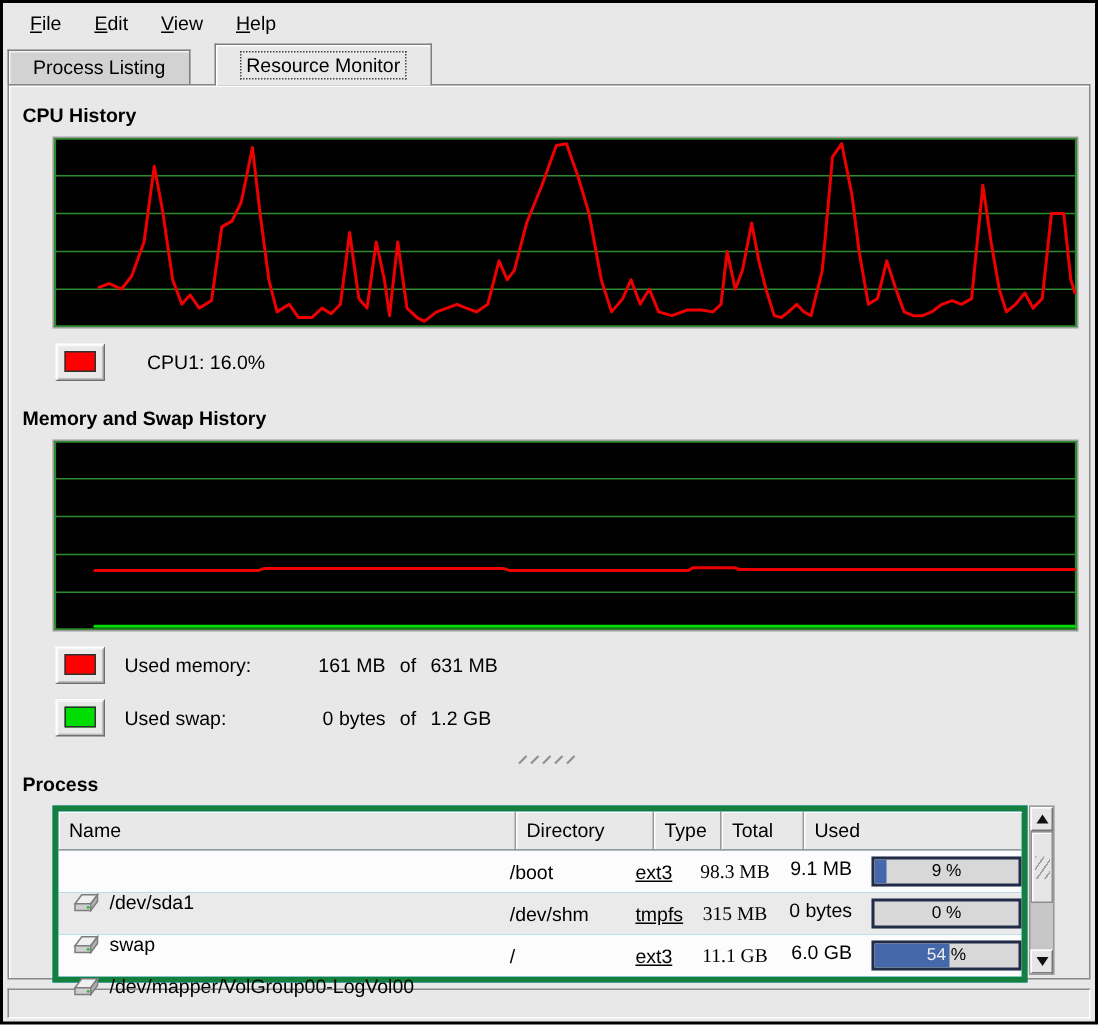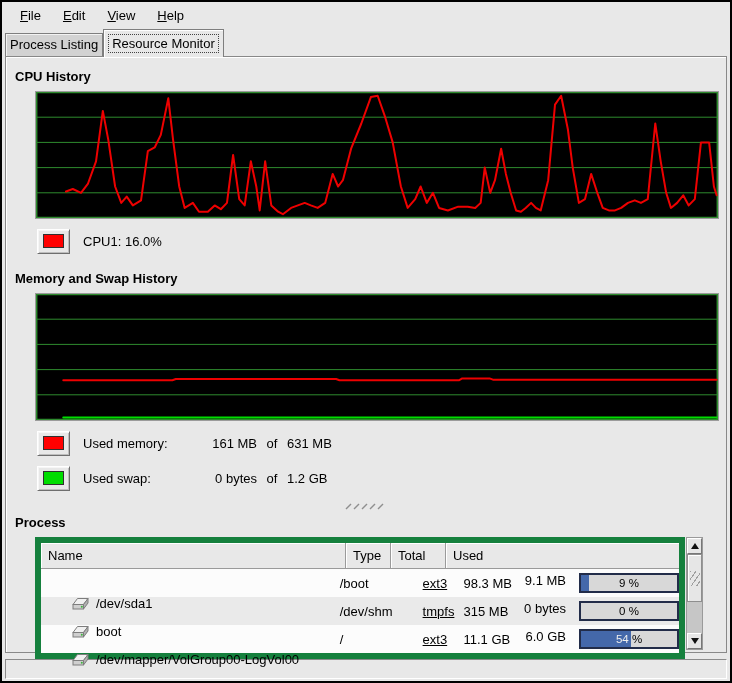--- a/index.html
+++ b/index.html
@@ -6,61 +6,61 @@
   *{font-family:"Liberation Sans","DejaVu Sans",sans-serif;}
   .window{width:732px;height:683px;box-sizing:border-box;border:2px solid #000;
     background:#e8e8e8;overflow:hidden;position:relative;font-size:13px;color:#000;}
   
   .menubar{height:26px;display:flex;align-items:center;padding-left:8px;gap:2px;}
   .menu-item{padding:3px 10px;cursor:default;}
   .mn{text-decoration:underline;}
   
   .tabstrip{display:flex;align-items:flex-end;height:28px;padding-left:3px;position:relative;z-index:2;}
   .tab{box-sizing:border-box;border:1px solid #7e7e7e;border-bottom:none;background:#d2d2d2;
-    height:23px;padding:3px 4px 0;box-shadow:inset 1px 1px 0 #f2f2f2;white-space:nowrap;}
-  .tab.active{background:#e8e8e8;height:28px;margin-bottom:-1px;padding-top:4px;box-shadow:inset 1px 1px 0 #fff;}
+    height:23px;padding:3px 16px 0;box-shadow:inset 1px 1px 0 #f2f2f2;white-space:nowrap;}
+  .tab.active{background:#e8e8e8;height:28px;margin-bottom:-1px;padding-top:4px;box-shadow:inset 1px 1px 0 #fff;margin-left:16px;}
   .tab.active .focus{display:inline-block;border:1px dotted #444;padding:1px 3px;}
   
   .notebook{box-sizing:border-box;margin:0 3px;border:1px solid #888;
     box-shadow:inset 1px 1px 0 #fff;height:597px;background:#e8e8e8;position:relative;z-index:1;}
   .section-title{font-weight:bold;font-size:13px;margin:12px 0 7px 9px;}
   
   .graph{margin-left:29px;width:684px;height:128px;box-sizing:border-box;border:1px solid #9b9b9b;}
   .graph svg{display:block;width:100%;height:100%;background:#000;}
   .gridline{stroke:#2e8b2e;stroke-width:1px;vector-effect:non-scaling-stroke;}
   .gborder{fill:none;stroke:#2e8b2e;stroke-width:1.5px;vector-effect:non-scaling-stroke;}
   polyline.series{fill:none;stroke-width:2px;vector-effect:non-scaling-stroke;stroke-linejoin:round;stroke-linecap:round;}
   
   .legend-row{display:flex;align-items:center;margin:9px 0 0 31px;height:26px;}
   .swatch-btn{width:33px;height:25px;box-sizing:border-box;background:#e8e8e8;
     border:1px solid;border-color:#fff #6e6e6e #6e6e6e #fff;
     box-shadow:inset 1px 1px 0 #f6f6f6, inset -1px -1px 0 #bdbdbd;
     display:flex;align-items:center;justify-content:center;}
   .swatch{width:19px;height:12px;border:1px solid #303030;}
-  .legend-text{margin-left:13px;}
+  .legend-text{margin-left:28px;}
   .legend-grid{display:grid;grid-template-columns:114px 60px 30px 64px;margin-left:13px;align-items:center;}
   .lg-used{text-align:right;}
   .lg-of{text-align:center;}
   .lg-total{}
   
   .grip{width:44px;height:10px;margin:8px auto 0;}
   
   .devices-area{display:flex;margin:2px 0 0 29px;}
-  .dtable{width:650px;box-sizing:border-box;border:6px solid #15803d;background:#0ea5e9;}
+  .dtable{width:650px;box-sizing:border-box;border:4px solid #15803d;background:#0ea5e9;}
   .thead{display:flex;height:26px;background:#e8e8e8;}
   .th{box-sizing:border-box;border-right:1px solid #9a9a9a;border-bottom:1px solid #9a9a9a;
     box-shadow:inset 1px 1px 0 #fff;padding:5px 0 0 7px;white-space:nowrap;overflow:hidden;}
   .c-name{width:305px;}.c-dir{width:92px;}.c-type{width:45px;}.c-total{width:55px;}.c-used{flex:1;border-right:none;}
   .trow{display:flex;height:28px;align-items:center;background:#fcfcfc;}
   .trow.alt{background:#eaeaea;}
   .td{box-sizing:border-box;white-space:nowrap;}
-  .td-name{width:305px;display:flex;align-items:center;padding-left:31px;gap:7px;margin-top:40px;}
+  .td-name{width:305px;display:flex;align-items:center;padding-left:10px;gap:7px;margin-top:40px;}
   .td-dir{width:92px;padding-left:7px;}
   .td-type{width:45px;padding-left:2px;text-decoration:underline;}
-  .td-total{width:55px;text-align:left;padding-right:3px;}
+  .td-total{width:55px;text-align:center;padding-right:3px;font-family:Liberation Serif, serif;}
   .td-used{flex:1;display:flex;align-items:flex-start;}
   .used-text{width:50px;text-align:right;}
   
   .pbar{margin-left:13px;width:100px;height:20px;box-sizing:border-box;border:2px solid #222c49;
     background:#d8d8d8;position:relative;overflow:hidden;}
   .pb-text{position:absolute;left:0;top:0;width:96px;height:16px;line-height:16px;
     text-align:center;font-size:11.5px;color:#000;}
   .pb-fill{position:absolute;left:0;top:0;height:16px;background:#4468aa;overflow:hidden;}
   .pb-text.light{color:#efefef;}
   
@@ -161,20 +161,21 @@
           <line x1="34" y1="8" x2="39" y2="3"></line>
         </g>
       </svg>
     </div>
 
     <div class="section-title" style="margin-top:6px;">Process</div>
     <div class="devices-area">
       <div class="dtable">
         <div class="thead">
           <div class="th c-name">Name</div>
+          <div class="th c-dir">Directory</div>
           <div class="th c-type">Type</div>
           <div class="th c-total">Total</div>
           <div class="th c-used">Used</div>
         </div>
         <div id="tbody">
   <div class="trow">
     <div class="td td-name">
       <svg width="17" height="14" viewBox="0 0 17 14">
         <polygon points="1,8.5 5.5,2.5 16,2.5 11.5,8.5" fill="#f0f0f0" stroke="#7d7d7d" stroke-width="1"></polygon>
         <rect x="1" y="8.5" width="10.5" height="4.5" fill="#cfcfcf" stroke="#7d7d7d" stroke-width="1"></rect>
@@ -198,21 +199,21 @@
   </div>
 
   <div class="trow alt">
     <div class="td td-name">
       <svg width="17" height="14" viewBox="0 0 17 14">
         <polygon points="1,8.5 5.5,2.5 16,2.5 11.5,8.5" fill="#f0f0f0" stroke="#7d7d7d" stroke-width="1"></polygon>
         <rect x="1" y="8.5" width="10.5" height="4.5" fill="#cfcfcf" stroke="#7d7d7d" stroke-width="1"></rect>
         <polygon points="11.5,8.5 16,2.5 16,7 11.5,13" fill="#b2b2b2" stroke="#7d7d7d" stroke-width="1"></polygon>
         <circle cx="9.8" cy="10.8" r="1" fill="#3db53d"></circle>
       </svg>
-      <span>boot</span>
+      <span>swap</span>
     </div>
     <div class="td td-dir">/dev/shm</div>
     <div class="td td-type">tmpfs</div>
     <div class="td td-total">315 MB</div>
     <div class="td td-used">
       <span class="used-text">0 bytes</span>
       <div class="pbar">
         <div class="pb-text">0 %</div>
         <div class="pb-fill" style="width: 0%; background: rgb(68, 104, 170);">
           

